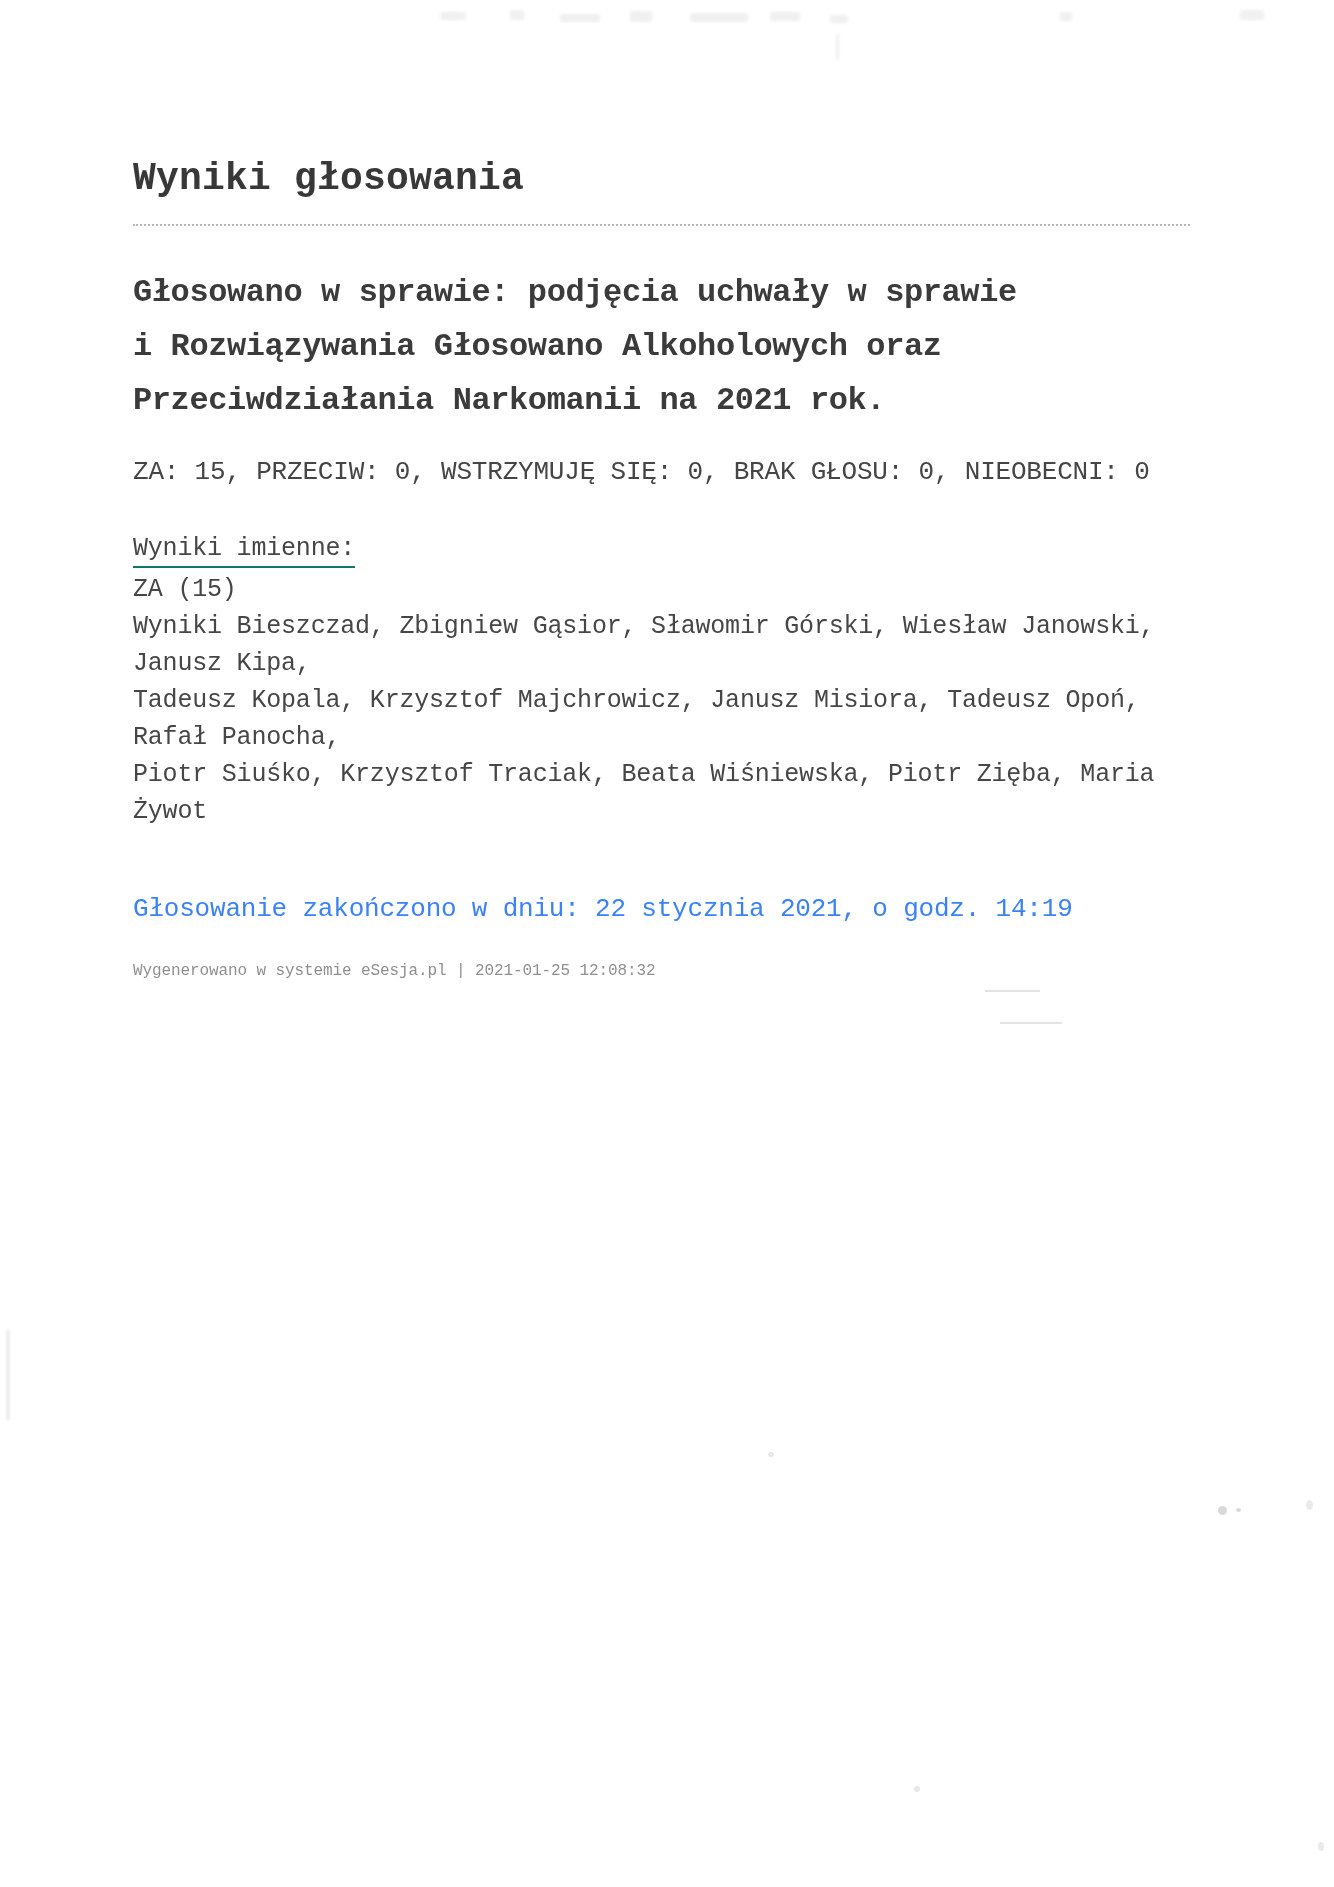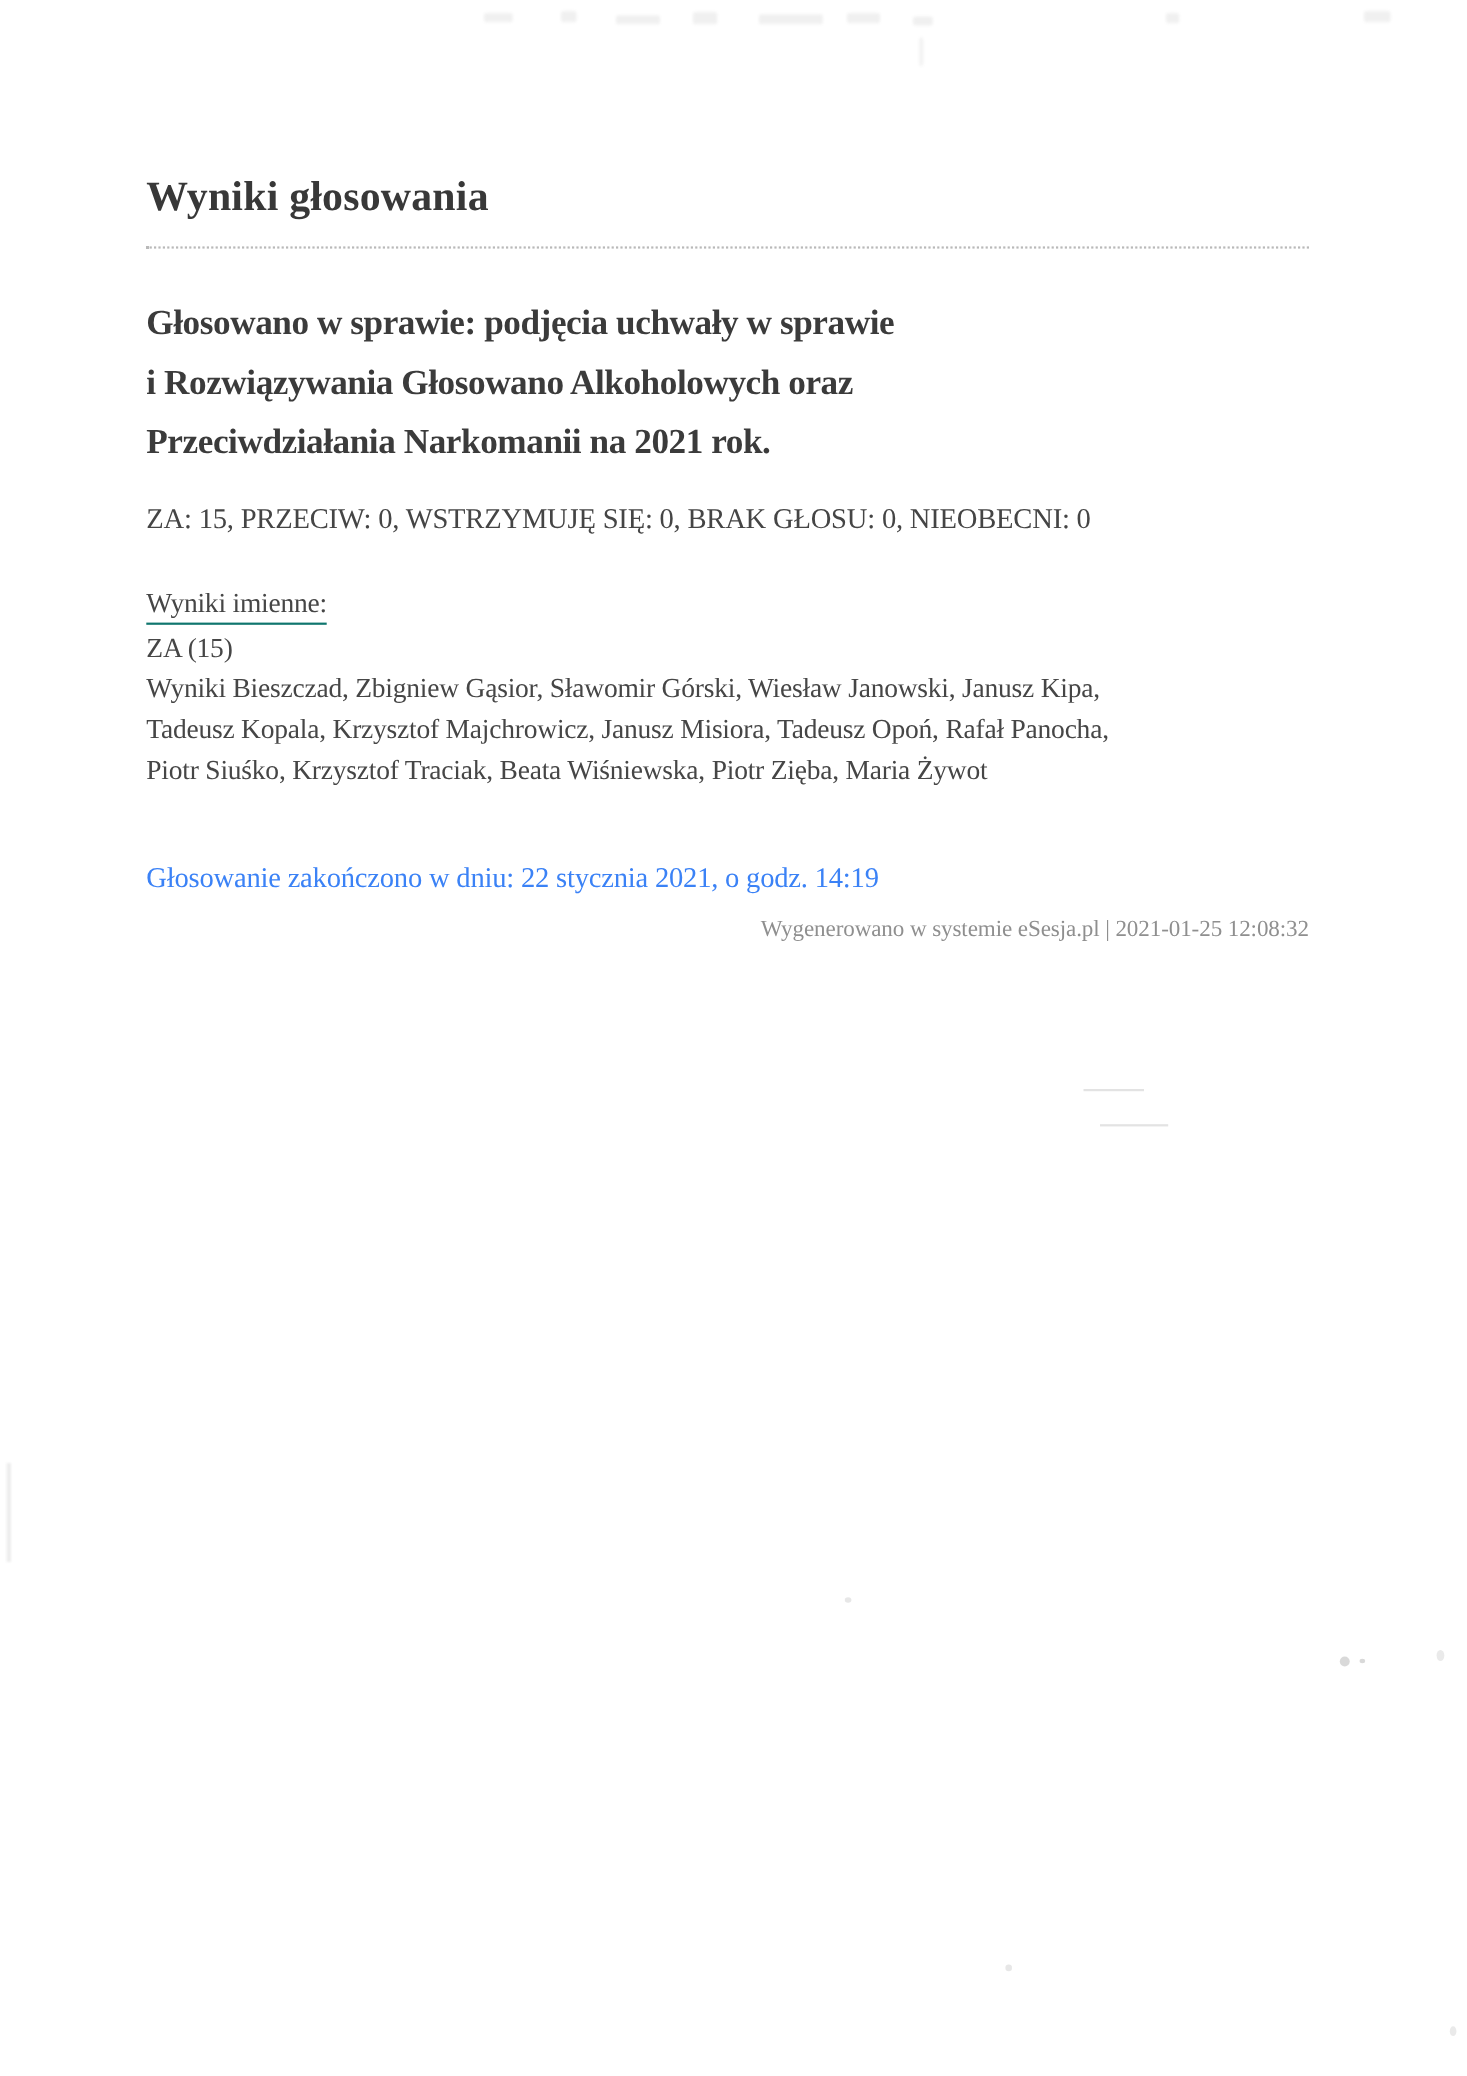--- a/index.html
+++ b/index.html
@@ -6,21 +6,21 @@
     margin: 0;
     padding: 0;
     background: #ffffff;
   }
   .page {
     position: relative;
     width: 1334px;
     height: 1887px;
     background: #ffffff;
     overflow: hidden;
-    font-family: Liberation Serif, serif;
+    font-family: Liberation Mono, monospace;
     -webkit-font-smoothing: antialiased;
   }
   .content {
     position: absolute;
     left: 133px;
     top: 0;
     width: 1057px;
   }
   .doc-title {
     margin: 0;
@@ -67,26 +67,25 @@
     margin-bottom: 3px;
   }
   .closed-line {
     margin-top: 63px;
     font-size: 26px;
     line-height: 32px;
     color: #3b82f6;
     letter-spacing: -0.2px;
   }
   .generated-line {
-    margin-top: 17px;
-    font-size: 21px;
+    margin-top: 33px;
+    font-size: 16px;
     line-height: 26px;
     color: #8f8f8f;
     letter-spacing: -0.1px;
-    text-align: right;
   }
 
   
   .ghost-strip {
     position: absolute;
     top: 6px;
     left: 440px;
     width: 830px;
     height: 30px;
     filter: blur(1.5px);

